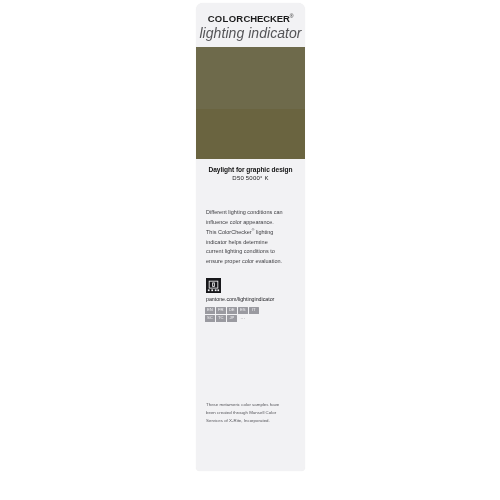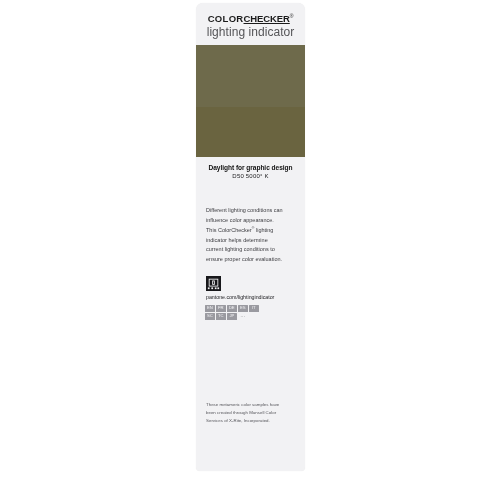--- a/index.html
+++ b/index.html
@@ -45,32 +45,32 @@
     line-height: 1;
     white-space: nowrap;
   }
   .logo-color {
     font-weight: 700;
     letter-spacing: 0.3px;
   }
   .logo-checker {
     font-weight: bold;
     letter-spacing: -0.1px;
-    text-decoration: underline;
   }
   .logo-reg {
     font-size: 5px;
     vertical-align: super;
   }
   .logo-sub {
     margin-top: 2.5px;
-    font-size: 12px;
+    font-size: 14px;
     color: #555558;
     line-height: 1;
     letter-spacing: 0.05px;
+    font-style: italic;
   }
 
   
   .swatch {
     width: 100%;
     height: 112px;
   }
   .swatch-top { height: 62px; }
   .swatch-bot { height: 50px; }
 

